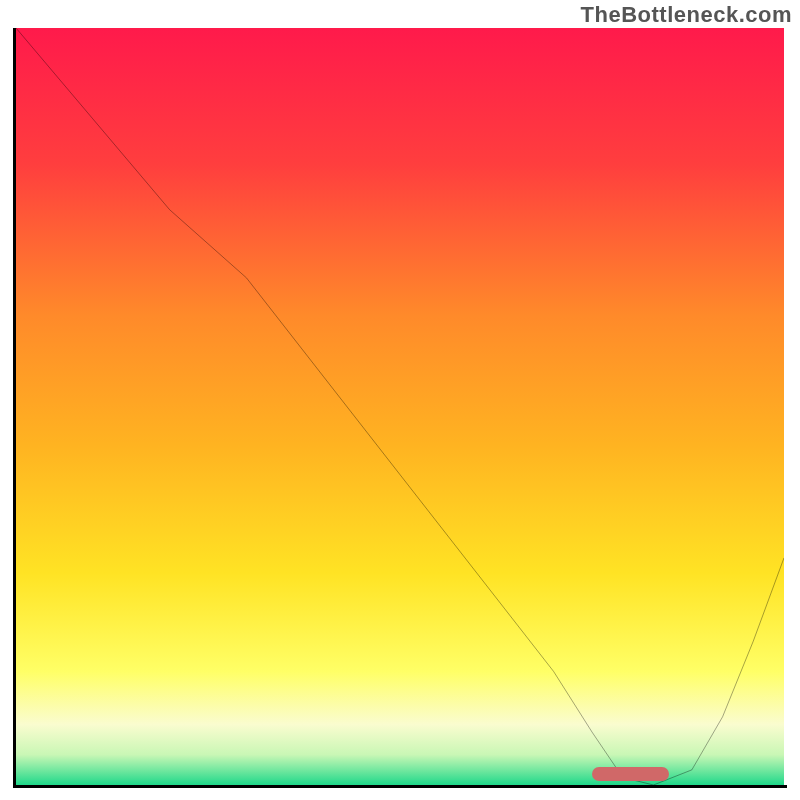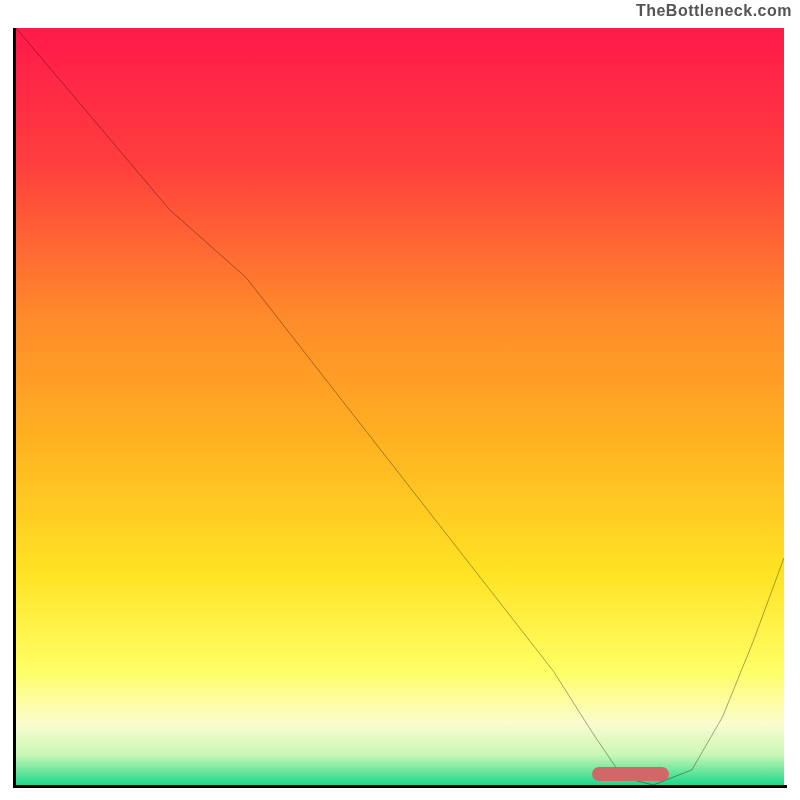--- a/index.html
+++ b/index.html
@@ -13,21 +13,21 @@
   }
   .container {
     position: relative;
     width: 800px;
     height: 800px;
   }
   .attribution {
     position: absolute;
     top: 2px;
     right: 8px;
-    font-size: 16px;
+    font-size: 22px;
     font-weight: bold;
     color: #555555;
     letter-spacing: 0.5px;
     z-index: 10;
   }
   .plot-frame {
     position: absolute;
     left: 13px;
     top: 28px;
     width: 774px;

